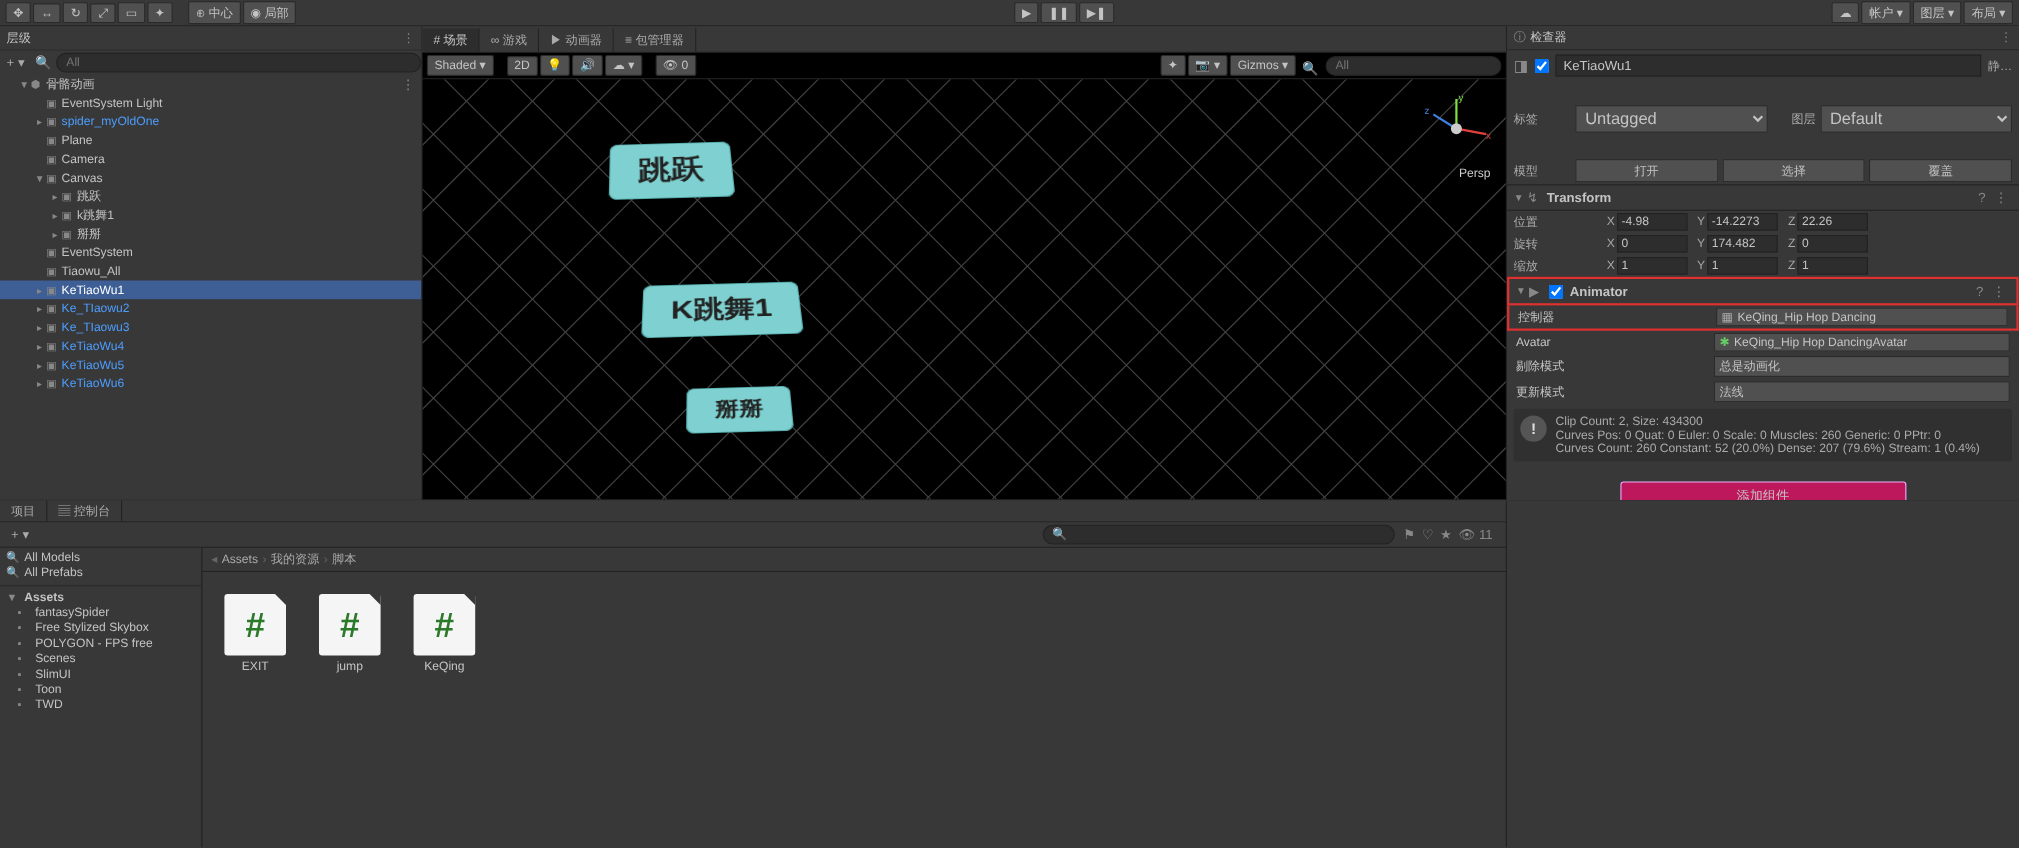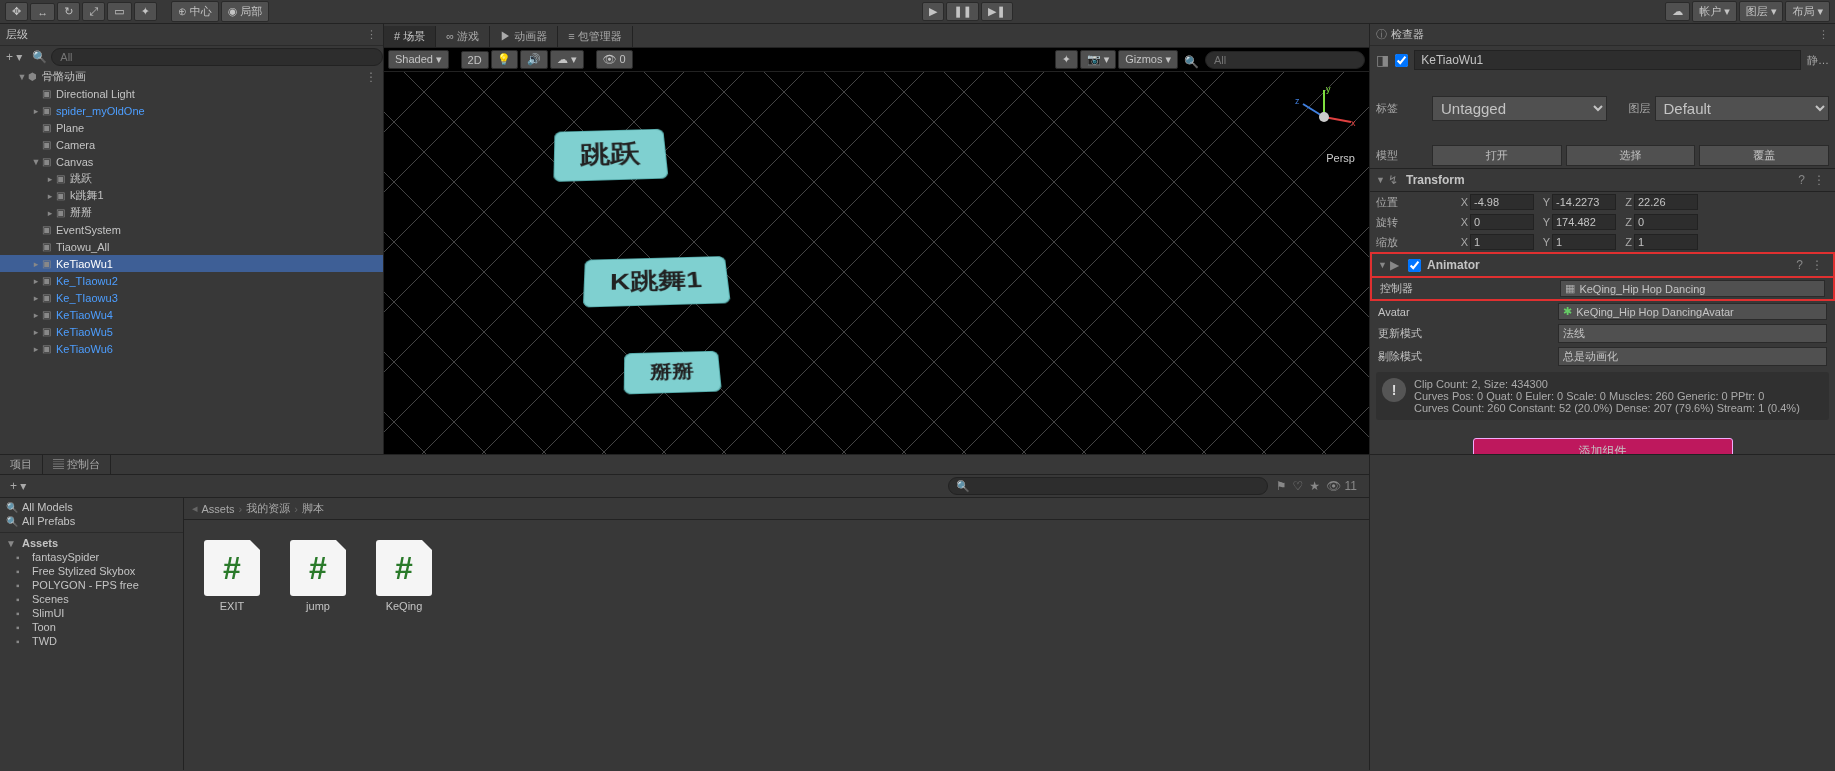--- a/index.html
+++ b/index.html
@@ -125,21 +125,21 @@
       <div class="node ind1">
         <span class="tw">▼</span>
         <span class="cube">⬢</span>
         <span class="nm">骨骼动画</span>
         <span class="kebab" style="padding-right:6px;color:#888;">⋮</span>
       </div>
       <div id="hier-nodes">
           <div class="node ind2">
             <span class="tw"></span>
             <span class="cube">▣</span>
-            <span class="nm">Directional Light</span>
+            <span class="nm">EventSystem Light</span>
           </div>
           <div class="node ind2 blue">
             <span class="tw">▸</span>
             <span class="cube">▣</span>
             <span class="nm">spider_myOldOne</span>
           </div>
           <div class="node ind2">
             <span class="tw"></span>
             <span class="cube">▣</span>
             <span class="nm">Plane</span>
@@ -385,29 +385,29 @@
         </span>
     </div>
     <div class="proprow">
       <span class="lbl">Avatar</span>
       <span class="val">
           <span style="color:#6c6;">✱</span>
           <span>KeQing_Hip Hop DancingAvatar</span>
         </span>
     </div>
     <div class="proprow">
+      <span class="lbl">剔除模式</span>
+      <span class="val">
+          <span>总是动画化</span>
+        </span>
+    </div>
+    <div class="proprow">
       <span class="lbl">更新模式</span>
       <span class="val">
           <span>法线</span>
-        </span>
-    </div>
-    <div class="proprow">
-      <span class="lbl">剔除模式</span>
-      <span class="val">
-          <span>总是动画化</span>
         </span>
     </div>
     <div class="infobox">
       <div class="iico">!</div>
       <div>
         <div>Clip Count: 2, Size: 434300</div>
         <div>Curves Pos: 0 Quat: 0 Euler: 0 Scale: 0 Muscles: 260 Generic: 0 PPtr: 0</div>
         <div>Curves Count: 260 Constant: 52 (20.0%) Dense: 207 (79.6%) Stream: 1 (0.4%)</div>
       </div>
     </div>

